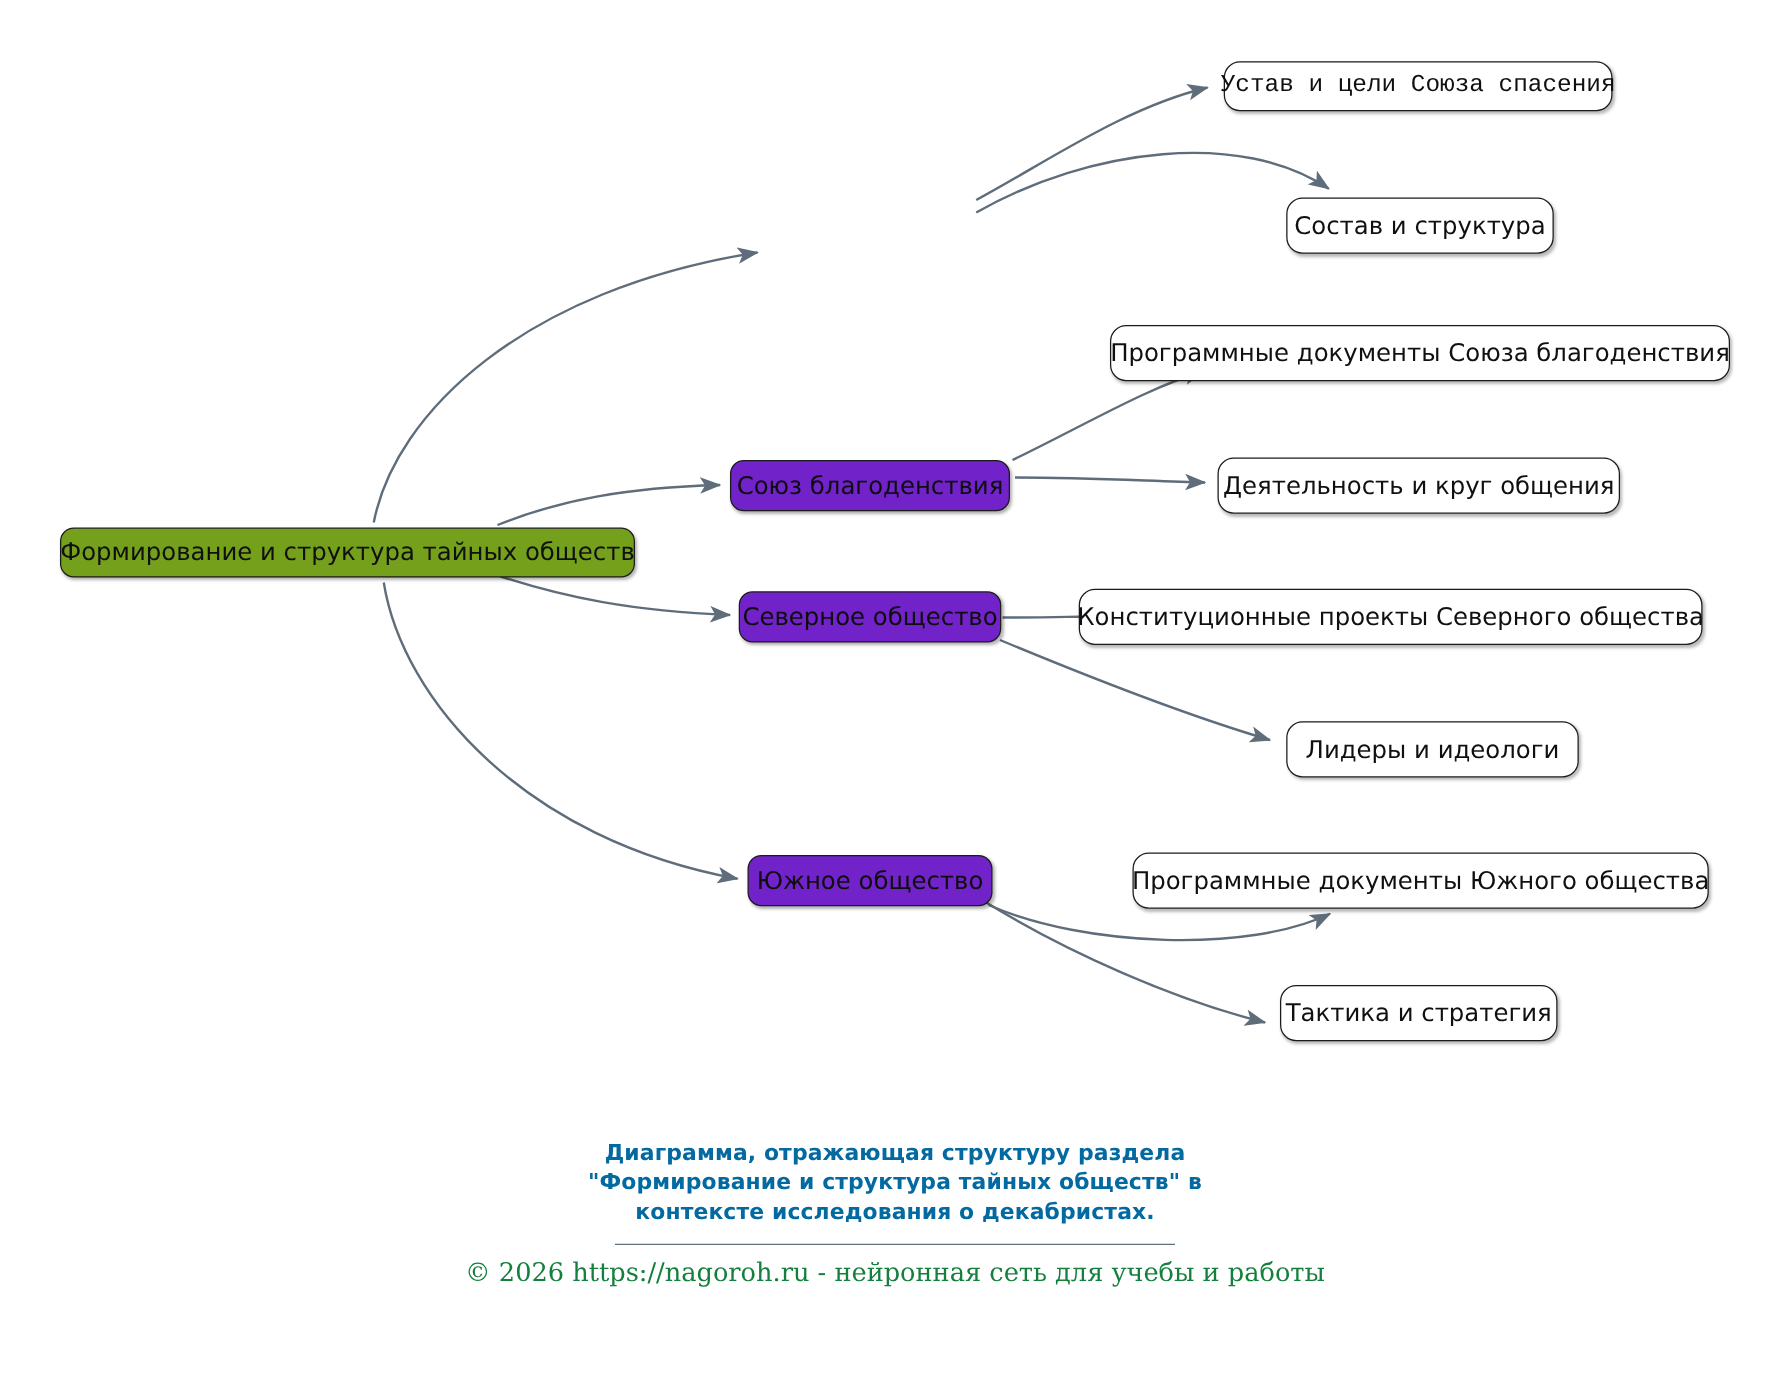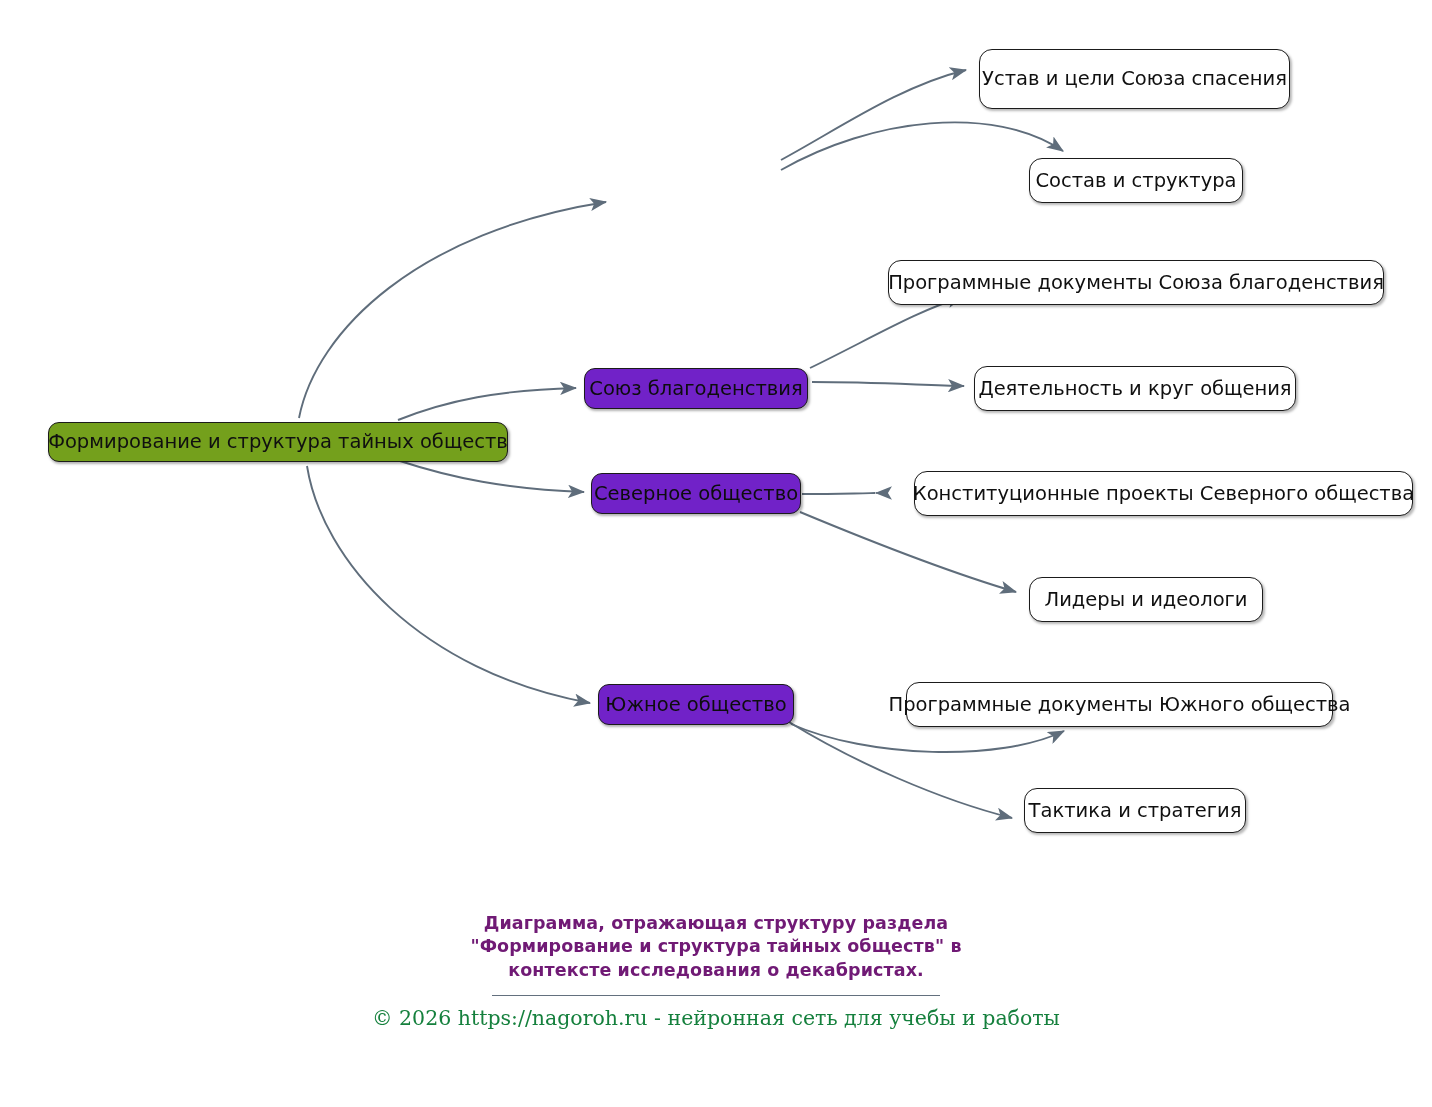--- a/index.html
+++ b/index.html
@@ -66,21 +66,21 @@
     box-shadow: 1.5px 2px 2.5px rgba(0,0,0,0.28);
   }
   #caption-block {
     position: absolute;
     left: 0;
     top: 912px;
     width: 1432px;
     text-align: center;
   }
   .caption-line {
-    color: #701a75;
+    color: #0369a1;
     font-weight: bold;
     font-size: 17.5px;
     line-height: 1.33;
     letter-spacing: 0.1px;
   }
   #caption-divider {
     width: 448px;
     height: 0;
     margin: 13px auto 0 auto;
     border-top: 1.6px solid #63707e;
@@ -138,45 +138,45 @@
   </div>
 
   <div class="node node-branch" style="left:591px; top:473px; width:210px; height:41px;">
     <span class="node-label">Северное общество</span>
   </div>
 
   <div class="node node-branch" style="left:598px; top:684px; width:196px; height:41px;">
     <span class="node-label">Южное общество</span>
   </div>
 
-  <div class="node node-leaf" style="left:979px; top:49px; width:311px; height:60px;">
+  <div class="node node-leaf" style="left:979px; top:49px; width:311px; height:40px;font-family:Liberation Mono, monospace;">
     <span class="node-label">Устав и цели Союза спасения</span>
   </div>
 
   <div class="node node-leaf" style="left:1029px; top:158px; width:214px; height:45px;">
     <span class="node-label">Состав и структура</span>
   </div>
 
   <div class="node node-leaf" style="left:888px; top:260px; width:496px; height:45px;">
     <span class="node-label">Программные документы Союза благоденствия</span>
   </div>
 
   <div class="node node-leaf" style="left:974px; top:366px; width:322px; height:45px;">
     <span class="node-label">Деятельность и круг общения</span>
   </div>
 
-  <div class="node node-leaf" style="left:914px; top:471px; width:499px; height:45px;">
+  <div class="node node-leaf" style="left:863px; top:471px; width:499px; height:45px;">
     <span class="node-label">Конституционные проекты Северного общества</span>
   </div>
 
   <div class="node node-leaf" style="left:1029px; top:577px; width:234px; height:45px;">
     <span class="node-label">Лидеры и идеологи</span>
   </div>
 
-  <div class="node node-leaf" style="left:906px; top:682px; width:427px; height:45px;">
+  <div class="node node-leaf" style="left:906px; top:682px; width:461px; height:45px;">
     <span class="node-label">Программные документы Южного общества</span>
   </div>
 
   <div class="node node-leaf" style="left:1024px; top:788px; width:222px; height:45px;">
     <span class="node-label">Тактика и стратегия</span>
   </div>
 
 </div>
 
 <div id="caption-block">

